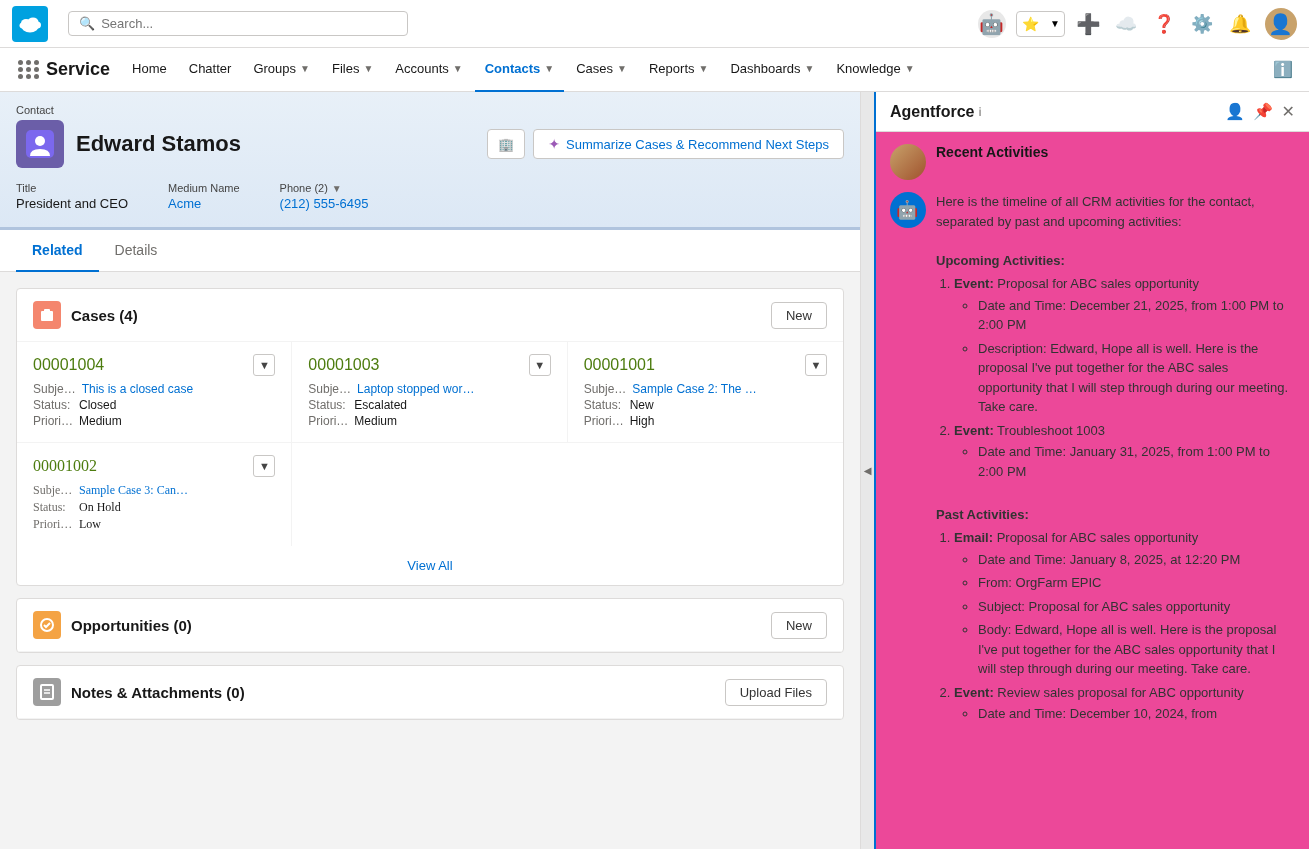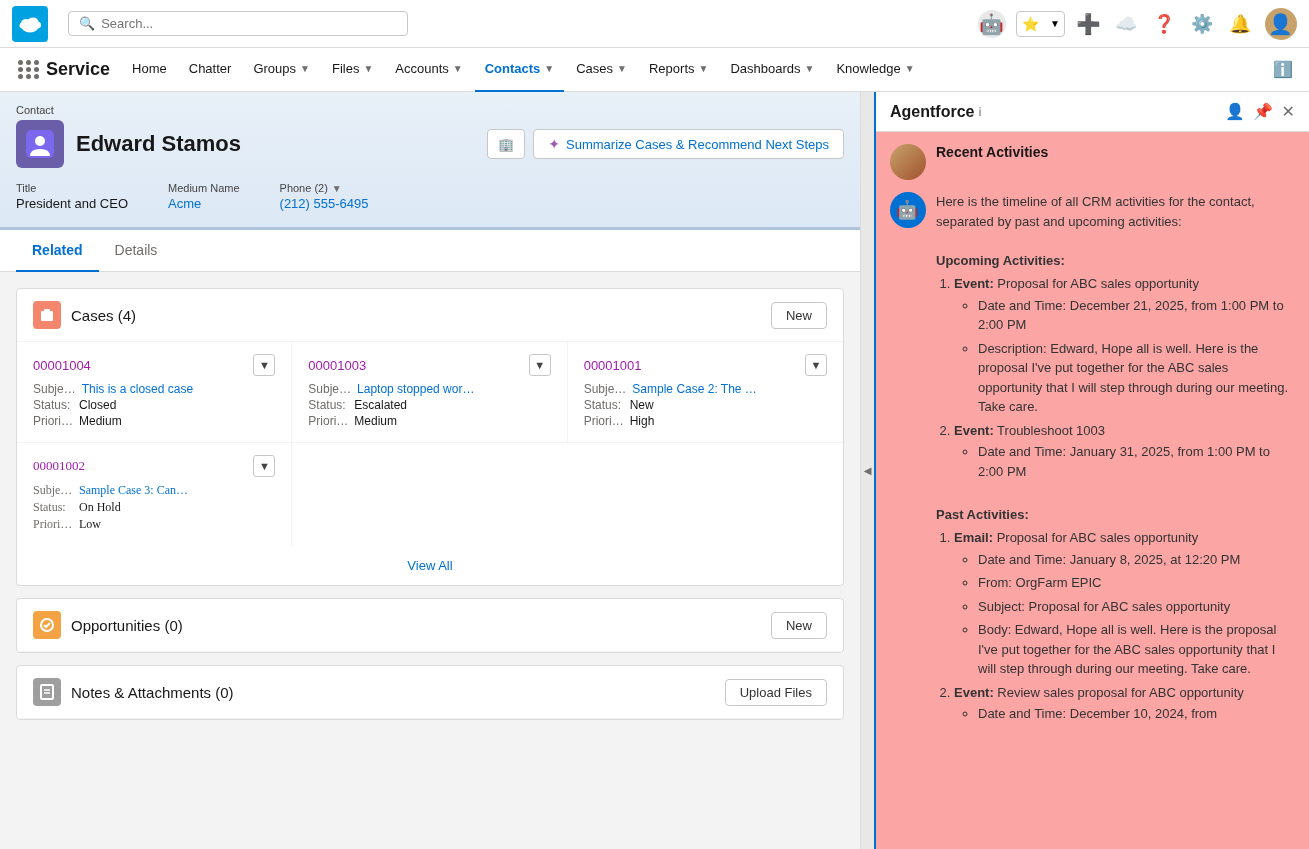--- a/index.html
+++ b/index.html
@@ -97,46 +97,46 @@
       background: #fff; border: 1px solid #dddbda; border-radius: 4px; overflow: hidden;
     }
     .section-header {
       display: flex; align-items: center; padding: 12px 16px; border-bottom: 1px solid #f3f3f3;
       gap: 10px;
     }
     .section-icon { width: 28px; height: 28px; border-radius: 4px; display: flex; align-items: center; justify-content: center; flex-shrink: 0; }
     .section-icon.cases { background: #f4866e; }
     .section-icon.opps { background: #f4a344; }
     .section-icon.notes { background: #9e9e9e; }
-    .section-title { font-size: 15px; font-weight: 400; color: #181818; }
+    .section-title { font-size: 15px; font-weight: 700; color: #181818; }
     .btn-new {
       margin-left: auto; border: 1px solid #c9c7c5; border-radius: 4px;
       padding: 5px 14px; background: #fff; cursor: pointer; font-size: 13px; color: #333;
     }
     .btn-upload {
       margin-left: auto; border: 1px solid #c9c7c5; border-radius: 4px;
       padding: 5px 14px; background: #fff; cursor: pointer; font-size: 13px; color: #333;
     }
 
     
     .cases-grid { display: grid; grid-template-columns: repeat(3, 1fr); gap: 0; }
     .case-card { padding: 12px 16px; border-right: 1px solid #f3f3f3; border-bottom: 1px solid #f3f3f3; }
     .case-card:nth-child(3n) { border-right: none; }
     .case-header { display: flex; align-items: center; gap: 6px; margin-bottom: 6px; }
-    .case-number { color: #a21caf; font-size: 13px; cursor: pointer; }
+    .case-number { color: #4d7c0f; font-size: 16px; cursor: pointer; }
     .case-dropdown { margin-left: auto; border: 1px solid #c9c7c5; border-radius: 3px; width: 22px; height: 22px; display: flex; align-items: center; justify-content: center; cursor: pointer; font-size: 11px; color: #444; }
     .case-field { font-size: 12px; color: #444; display: flex; gap: 6px; margin-bottom: 2px; }
     .case-field-label { color: #706e6b; min-width: 40px; }
     .case-field-value { color: #0070d2; }
     .case-field-value.plain { color: #181818; }
     .view-all { text-align: center; padding: 12px; color: #0070d2; cursor: pointer; font-size: 13px; }
 
     
     .right-panel {
-      flex: 1; background: #fca5a5; border-left: 2px solid #0070d2;
+      flex: 1; background: #ec4899; border-left: 2px solid #0070d2;
       display: flex; flex-direction: column; overflow: hidden;
     }
     .agent-header {
       display: flex; align-items: center; padding: 10px 14px; border-bottom: 1px solid #dddbda;
       background: #fff;
     }
     .agent-title { font-size: 16px; font-weight: 700; color: #181818; }
     .agent-info { font-size: 12px; color: #706e6b; margin-left: 4px; cursor: pointer; }
     .agent-header-actions { margin-left: auto; display: flex; gap: 8px; align-items: center; }
     .agent-btn { cursor: pointer; color: #706e6b; font-size: 16px; }

